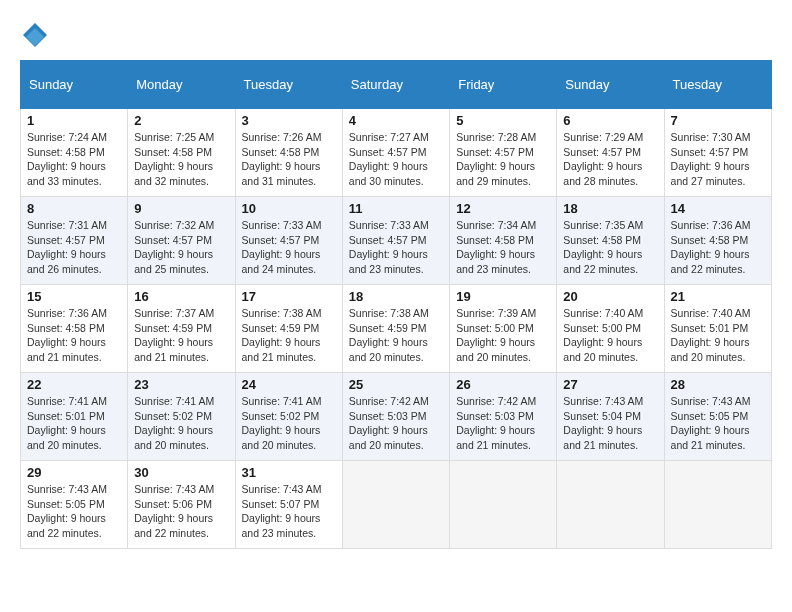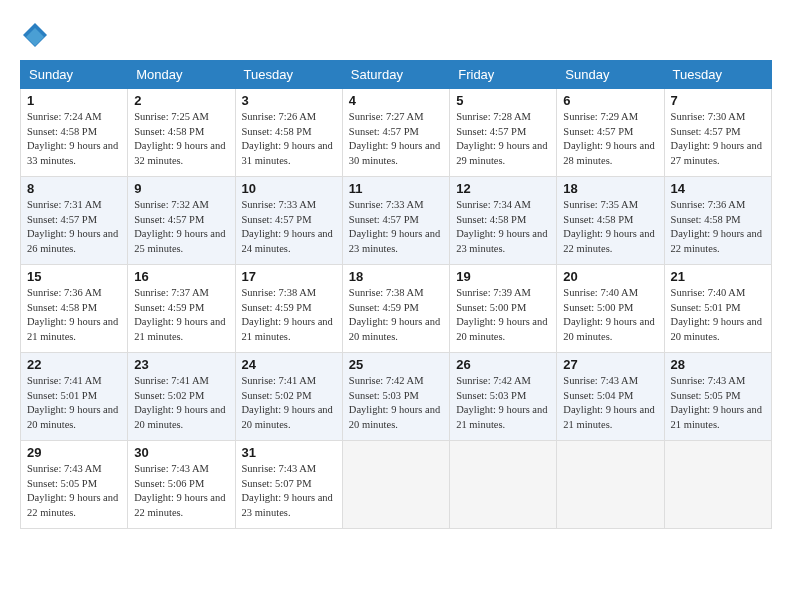--- a/index.html
+++ b/index.html
@@ -47,21 +47,21 @@
       color: #555;
     }
     .calendar {
       width: 100%;
       border-collapse: collapse;
       font-size: 11px;
     }
     .calendar th {
       background: #2a7fc1;
       color: #fff;
-      padding: 6px 8px;
+      padding: 16px 8px;
       text-align: left;
       font-size: 13px;
       font-weight: normal;
       border: 1px solid #2a7fc1;
     }
     .calendar td {
       vertical-align: top;
       padding: 4px 6px;
       border: 1px solid #ddd;
       background: #fff;
@@ -76,21 +76,20 @@
       font-size: 13px;
       font-weight: bold;
       color: #1a1a1a;
       display: block;
       margin-bottom: 2px;
     }
     .day-info {
       color: #333;
       line-height: 1.4;
       font-size: 10.5px;
-      font-family: Liberation Serif, serif;
     }
     .calendar tr:nth-child(even) td:not(.empty) {
       background: #f9f9f9;
     }
     .calendar tbody tr td {
       background: #fff;
     }
     .calendar tbody tr:nth-child(even) td:not(.empty) {
       background: #f0f4fa;
     }

